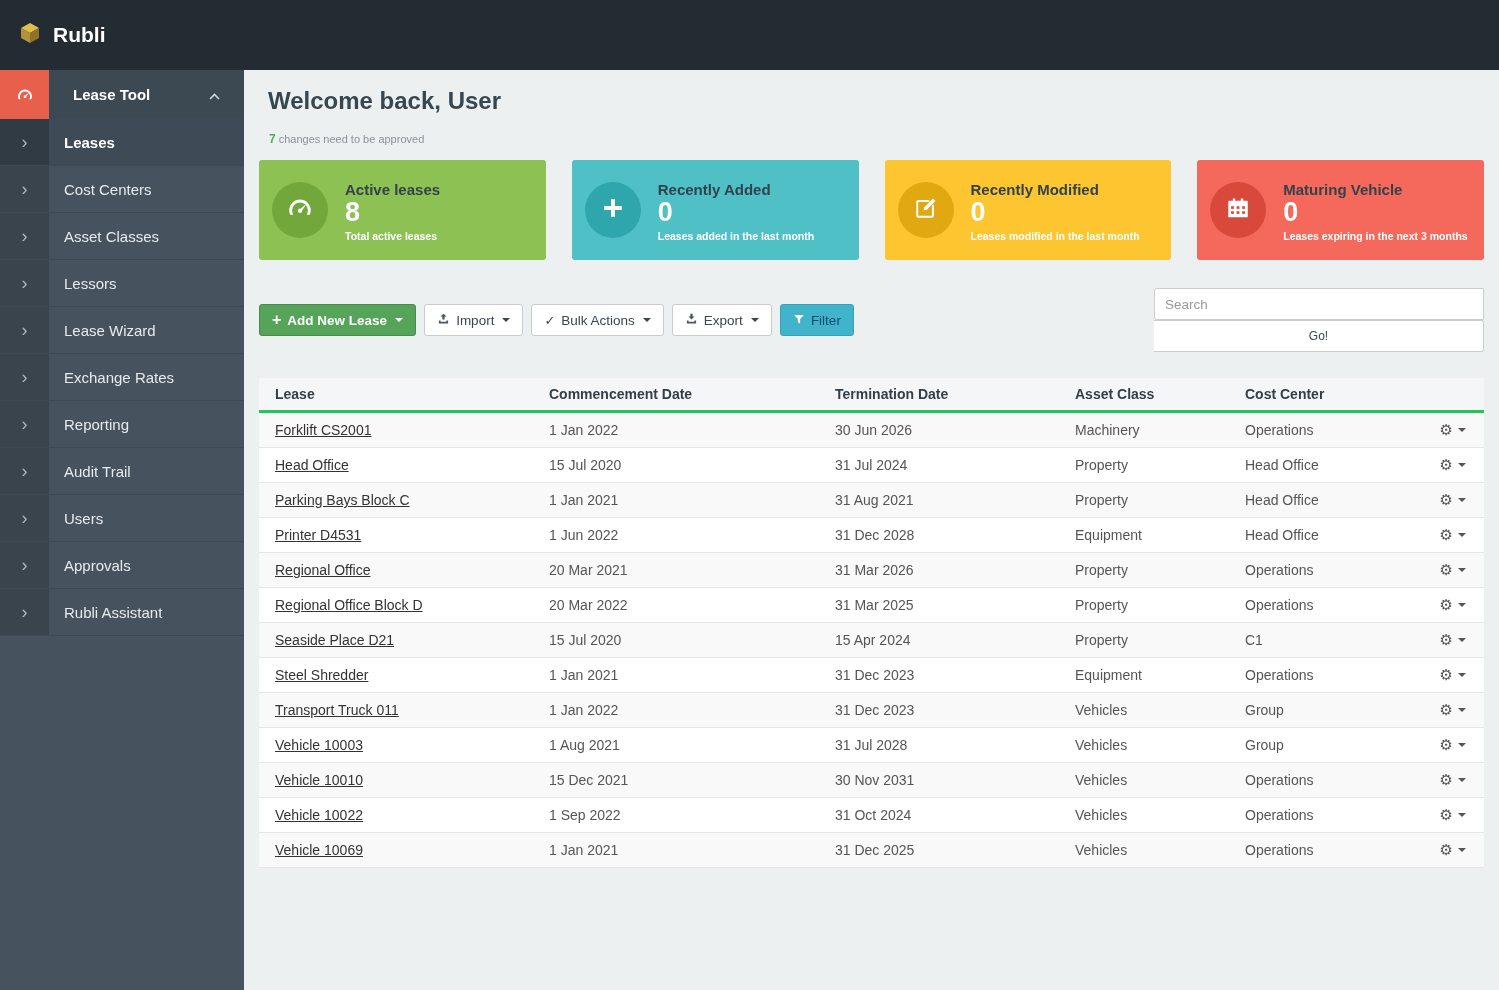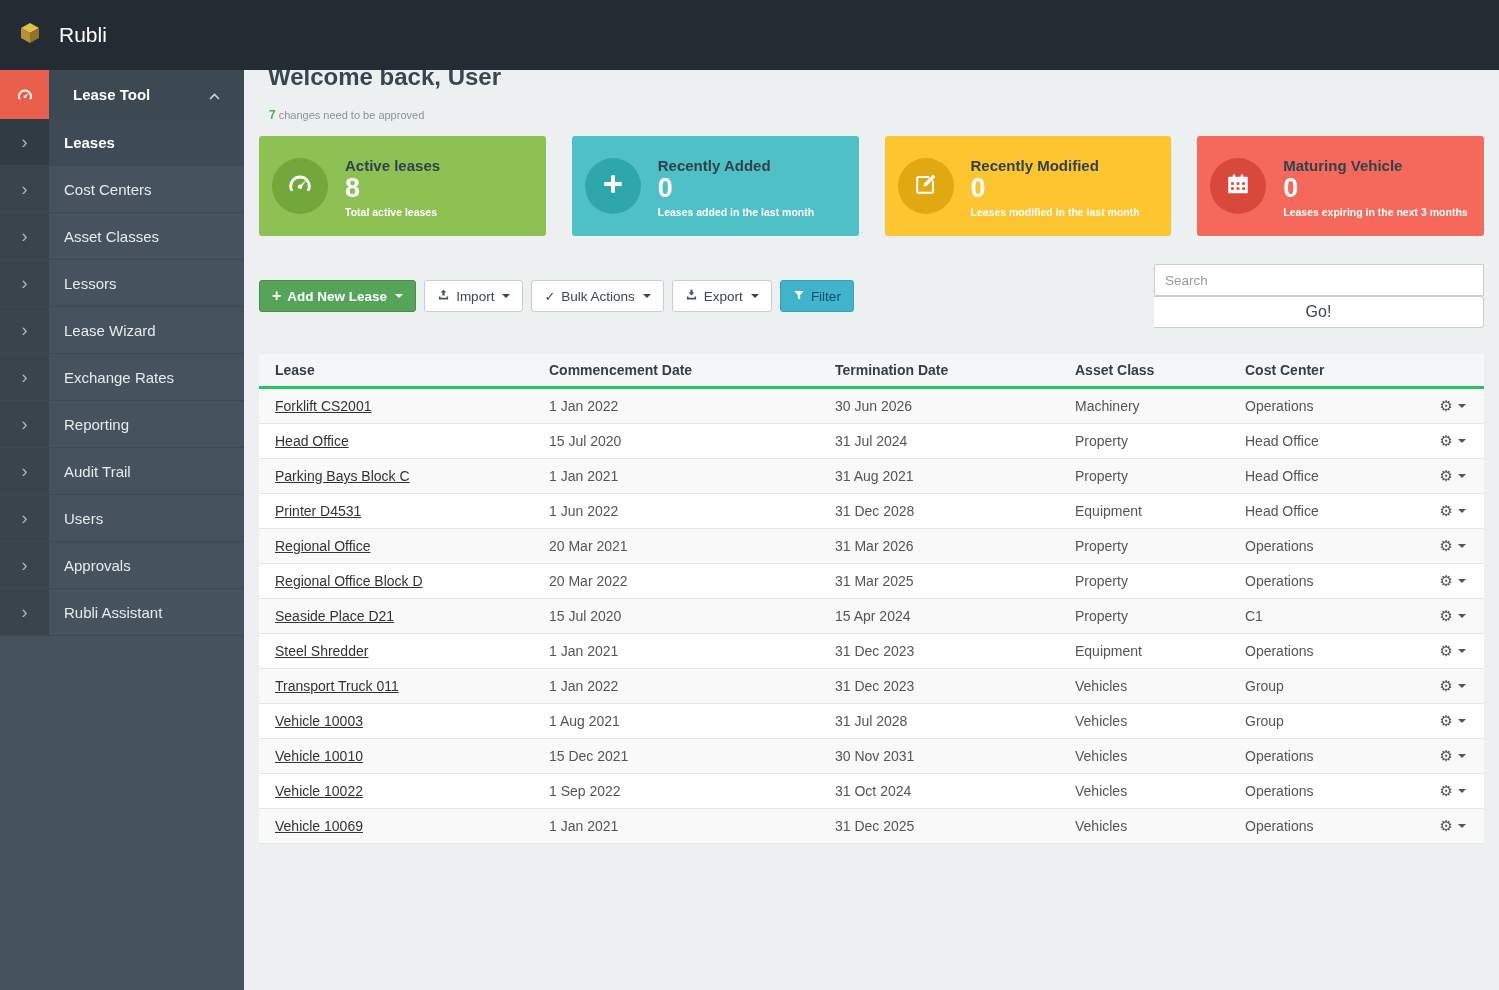--- a/index.html
+++ b/index.html
@@ -8,41 +8,41 @@
     width:1499px; height:990px; overflow:hidden;
     background:#edf0f1;
     font-family:"Liberation Sans","DejaVu Sans",sans-serif;
   }
   
   .navbar {
     position:fixed; top:0; left:0; width:100%; height:70px;
     background:#232c33; display:flex; align-items:center;
     padding:0 18px; z-index:30;
   }
-  .brand { display:flex; align-items:center; gap:17px; color:#fff;
-    font-size:21px; font-weight:normal; cursor:pointer; }
+  .brand { display:flex; align-items:center; gap:11px; color:#fff;
+    font-size:21px; font-weight:bold; cursor:pointer; }
   
   .sidebar { position:fixed; top:70px; left:0; bottom:0; width:244px;
     background:#46525d; z-index:20; }
   .side-header { display:flex; height:49px; cursor:pointer; }
   .side-header .icon-block { width:49px; background:#e8604c;
     display:flex; align-items:center; justify-content:center; }
   .side-header .label-block { flex:1; background:#3c4852; display:flex;
     align-items:center; justify-content:space-between; padding:0 24px;
     color:#fff; font-weight:bold; font-size:15px; }
   .side-item { display:flex; height:47px; cursor:pointer;
     border-bottom:1px solid rgba(0,0,0,.10); }
   .side-item .chev { width:49px; background:#3a444d; color:#aeb9c0;
     display:flex; align-items:center; justify-content:center; font-size:18px; }
   .side-item .lbl { flex:1; display:flex; align-items:center;
     padding:0 15px; color:#e6ebee; font-size:15px; }
   .side-item.active .chev { background:#313b43; }
   .side-item.active .lbl { background:#3e4a55; color:#fff; font-weight:bold; }
   
-  .main { margin-left:244px; padding:46px 15px 0 15px; }
+  .main { margin-left:244px; padding:70px 15px 0 15px; }
   .welcome { margin:17px 0 4px 9px; }
   .welcome h1 { margin:0; font-size:24px; color:#37474f; font-weight:bold; }
   .changes { margin:17px 0 0 1px; font-size:11px; color:#8a9299; }
   .changes .count { color:#4caf50; font-weight:bold; font-size:12px; margin-right:3px; }
   
   .cards { display:flex; gap:26px; margin-top:14px; }
   .stat-card { flex:1; height:100px; border-radius:3px; position:relative;
     padding:16px 10px 12px 86px; }
   .stat-circle { position:absolute; left:13px; top:22px; width:56px; height:56px;
     border-radius:50%; display:flex; align-items:center; justify-content:center; }
@@ -61,21 +61,21 @@
     border-right:4px solid transparent; border-top:4px solid currentColor;
     display:inline-block; margin-left:2px; }
   .check-glyph { font-size:13px; font-weight:bold; }
   .search-group { margin-left:auto; display:flex;flex-direction:column; }
   .search-input { width:330px; height:32px; border:1px solid #ccc;
     border-radius:3px 0 0 3px; padding:0 10px; font-size:13.5px; color:#333;
     font-family:inherit; outline:none; }
   .search-input::placeholder { color:#999; }
   .btn-go { height:32px; border:1px solid #ccc; border-left:none;
     border-radius:0 3px 3px 0; background:#fff; padding:0 11px;
-    font-size:16px; color:#3c4650; cursor:pointer; font-family:inherit; }
+    font-size:12px; color:#3c4650; cursor:pointer; font-family:inherit; }
   
   .lease-table { width:100%; margin-top:26px; border-collapse:collapse;
     background:#fff; font-size:14px; }
   .lease-table th { background:#f5f6f7; text-align:left; padding:8px 8px;
     color:#333e47; font-size:14px; border-bottom:3px solid #22c55e; }
   .lease-table th:first-child, .lease-table td:first-child { padding-left:16px; }
   .lease-table td { padding:9px 8px; color:#555; border-top:1px solid #e4e7e9; }
   .lease-table tbody tr:nth-child(odd) { background:#f9f9f9; }
   .lease-table tbody tr:last-child { border-bottom:1px solid #e4e7e9; }
   a.lease-link { color:#333; text-decoration:underline; }

